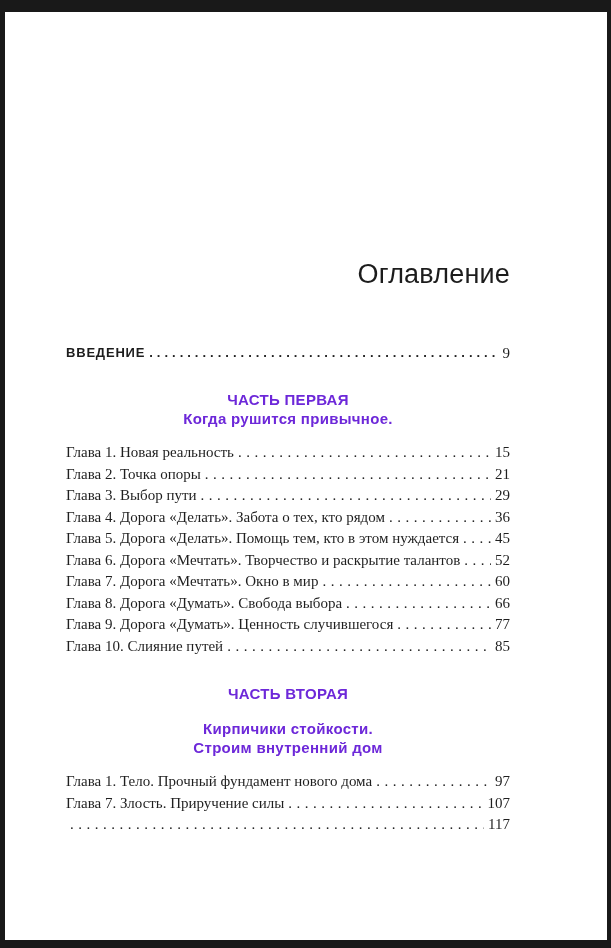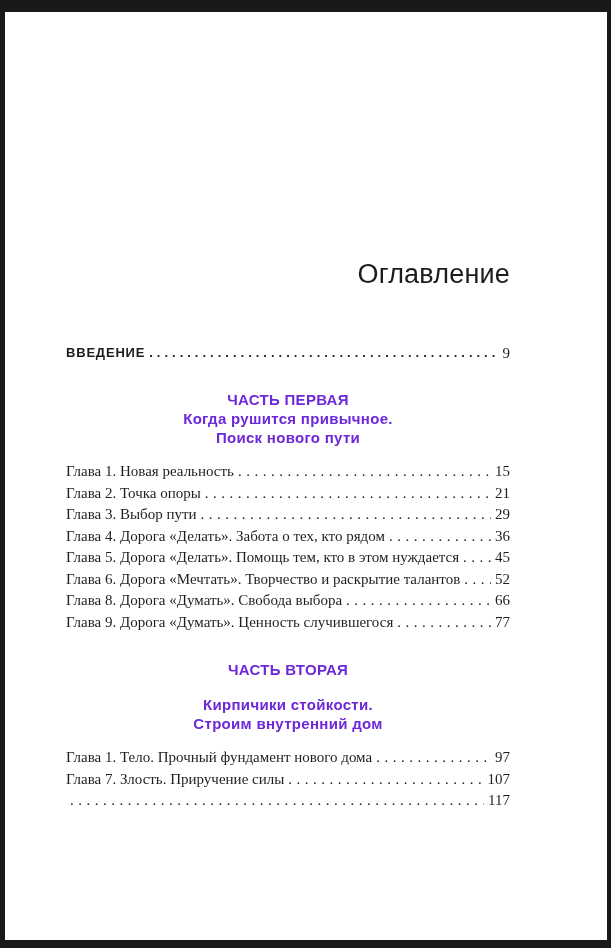--- a/index.html
+++ b/index.html
@@ -87,21 +87,20 @@
       <span class="intro-label">ВВЕДЕНИЕ</span>
       <span class="leader"></span>
       <span class="pagenum">9</span>
     </div>
 
     <div id="parts">
   <section class="part">
     <h2 class="part-heading" style="margin:0;">ЧАСТЬ ПЕРВАЯ</h2>
     <div class="part-subtitle">
             <div>Когда рушится привычное.</div>
-            <div>Поиск нового пути</div>
           </div>
     <div class="chapters">
   <div class="row chapter-row">
     <span class="chapter-label">Глава 1. Новая реальность</span>
     <span class="leader"></span>
     <span class="pagenum">15</span>
   </div>
 
   <div class="row chapter-row">
     <span class="chapter-label">Глава 2. Точка опоры</span>
@@ -126,33 +125,43 @@
     <span class="leader"></span>
     <span class="pagenum">45</span>
   </div>
 
   <div class="row chapter-row">
     <span class="chapter-label">Глава 6. Дорога «Мечтать». Творчество и раскрытие талантов</span>
     <span class="leader"></span>
     <span class="pagenum">52</span>
   </div>
 
+  <div class="row chapter-row">
+    <span class="chapter-label">Глава 7. Дорога «Мечтать». Окно в мир</span>
+    <span class="leader"></span>
+    <span class="pagenum">60</span>
+  </div>
 
   <div class="row chapter-row">
     <span class="chapter-label">Глава 8. Дорога «Думать». Свобода выбора</span>
     <span class="leader"></span>
     <span class="pagenum">66</span>
   </div>
 
   <div class="row chapter-row">
     <span class="chapter-label">Глава 9. Дорога «Думать». Ценность случившегося</span>
     <span class="leader"></span>
     <span class="pagenum">77</span>
   </div>
 
+  <div class="row chapter-row">
+    <span class="chapter-label">Глава 10. Слияние путей</span>
+    <span class="leader"></span>
+    <span class="pagenum">85</span>
+  </div>
 </div>
   </section>
 
   <section class="part">
     <h2 class="part-heading" style="margin:16px;">ЧАСТЬ ВТОРАЯ</h2>
     <div class="part-subtitle">
             <div>Кирпичики стойкости.</div>
             <div>Строим внутренний дом</div>
           </div>
     <div class="chapters">

